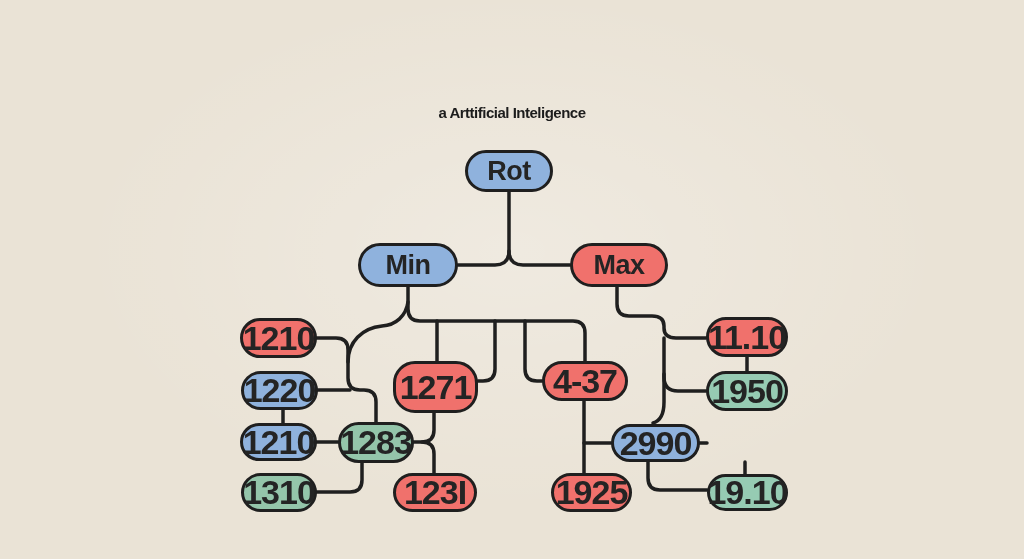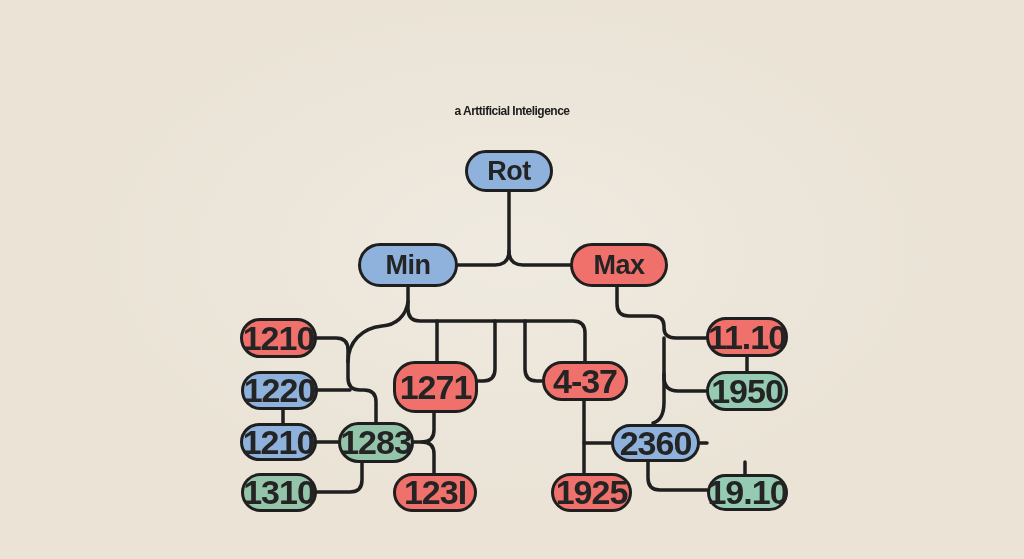--- a/index.html
+++ b/index.html
@@ -10,21 +10,21 @@
       #eae3d6;
     font-family:"Liberation Sans", sans-serif;
   }
   .title{
     position:absolute;top:40px;left:0;width:1024px;text-align:center;
     font-size:52px;font-weight:bold;letter-spacing:-2.5px;color:#1c1c1c;
     margin:0;
   }
   .subtitle{
     position:absolute;top:104px;left:0;width:1024px;text-align:center;
-    font-size:12px;font-weight:bold;letter-spacing:-0.5px;color:#1c1c1c;
+    font-size:15px;font-weight:bold;letter-spacing:-0.5px;color:#1c1c1c;
     margin:0;
   }
   svg.connectors{position:absolute;left:0;top:0;width:1024px;height:559px;}
   svg.connectors path{fill:none;stroke:#1f1f1f;stroke-width:3.5;stroke-linecap:round;}
   .node{
     position:absolute;box-sizing:border-box;
     border:3px solid #1f1f1f;border-radius:22px;
     display:flex;align-items:center;justify-content:center;
     font-weight:bold;font-size:34px;letter-spacing:-1px;color:#242424;
   }
@@ -89,16 +89,16 @@
   <div class="node green" style="left:241px;top:473px;width:76px;height:39px;">1310</div>
 
   <div class="node green" style="left:338px;top:422px;width:76px;height:41px;">1283</div>
   <div class="node red" style="left:393px;top:361px;width:85px;height:52px;">1271</div>
   <div class="node red" style="left:393px;top:473px;width:84px;height:39px;">123I</div>
   <div class="node red" style="left:542px;top:361px;width:86px;height:40px;">4-37</div>
   <div class="node red" style="left:551px;top:473px;width:81px;height:39px;">1925</div>
 
   <div class="node red" style="left:706px;top:317px;width:82px;height:40px;">11.10</div>
   <div class="node teal" style="left:706px;top:371px;width:82px;height:40px;">1950</div>
-  <div class="node blue" style="left:611px;top:424px;width:89px;height:38px;">2360</div>
+  <div class="node blue" style="left:611px;top:424px;width:89px;height:38px;">2990</div>
   <div class="node teal" style="left:707px;top:474px;width:81px;height:37px;">19.10</div>
 
 </div>
 
 </body></html>

